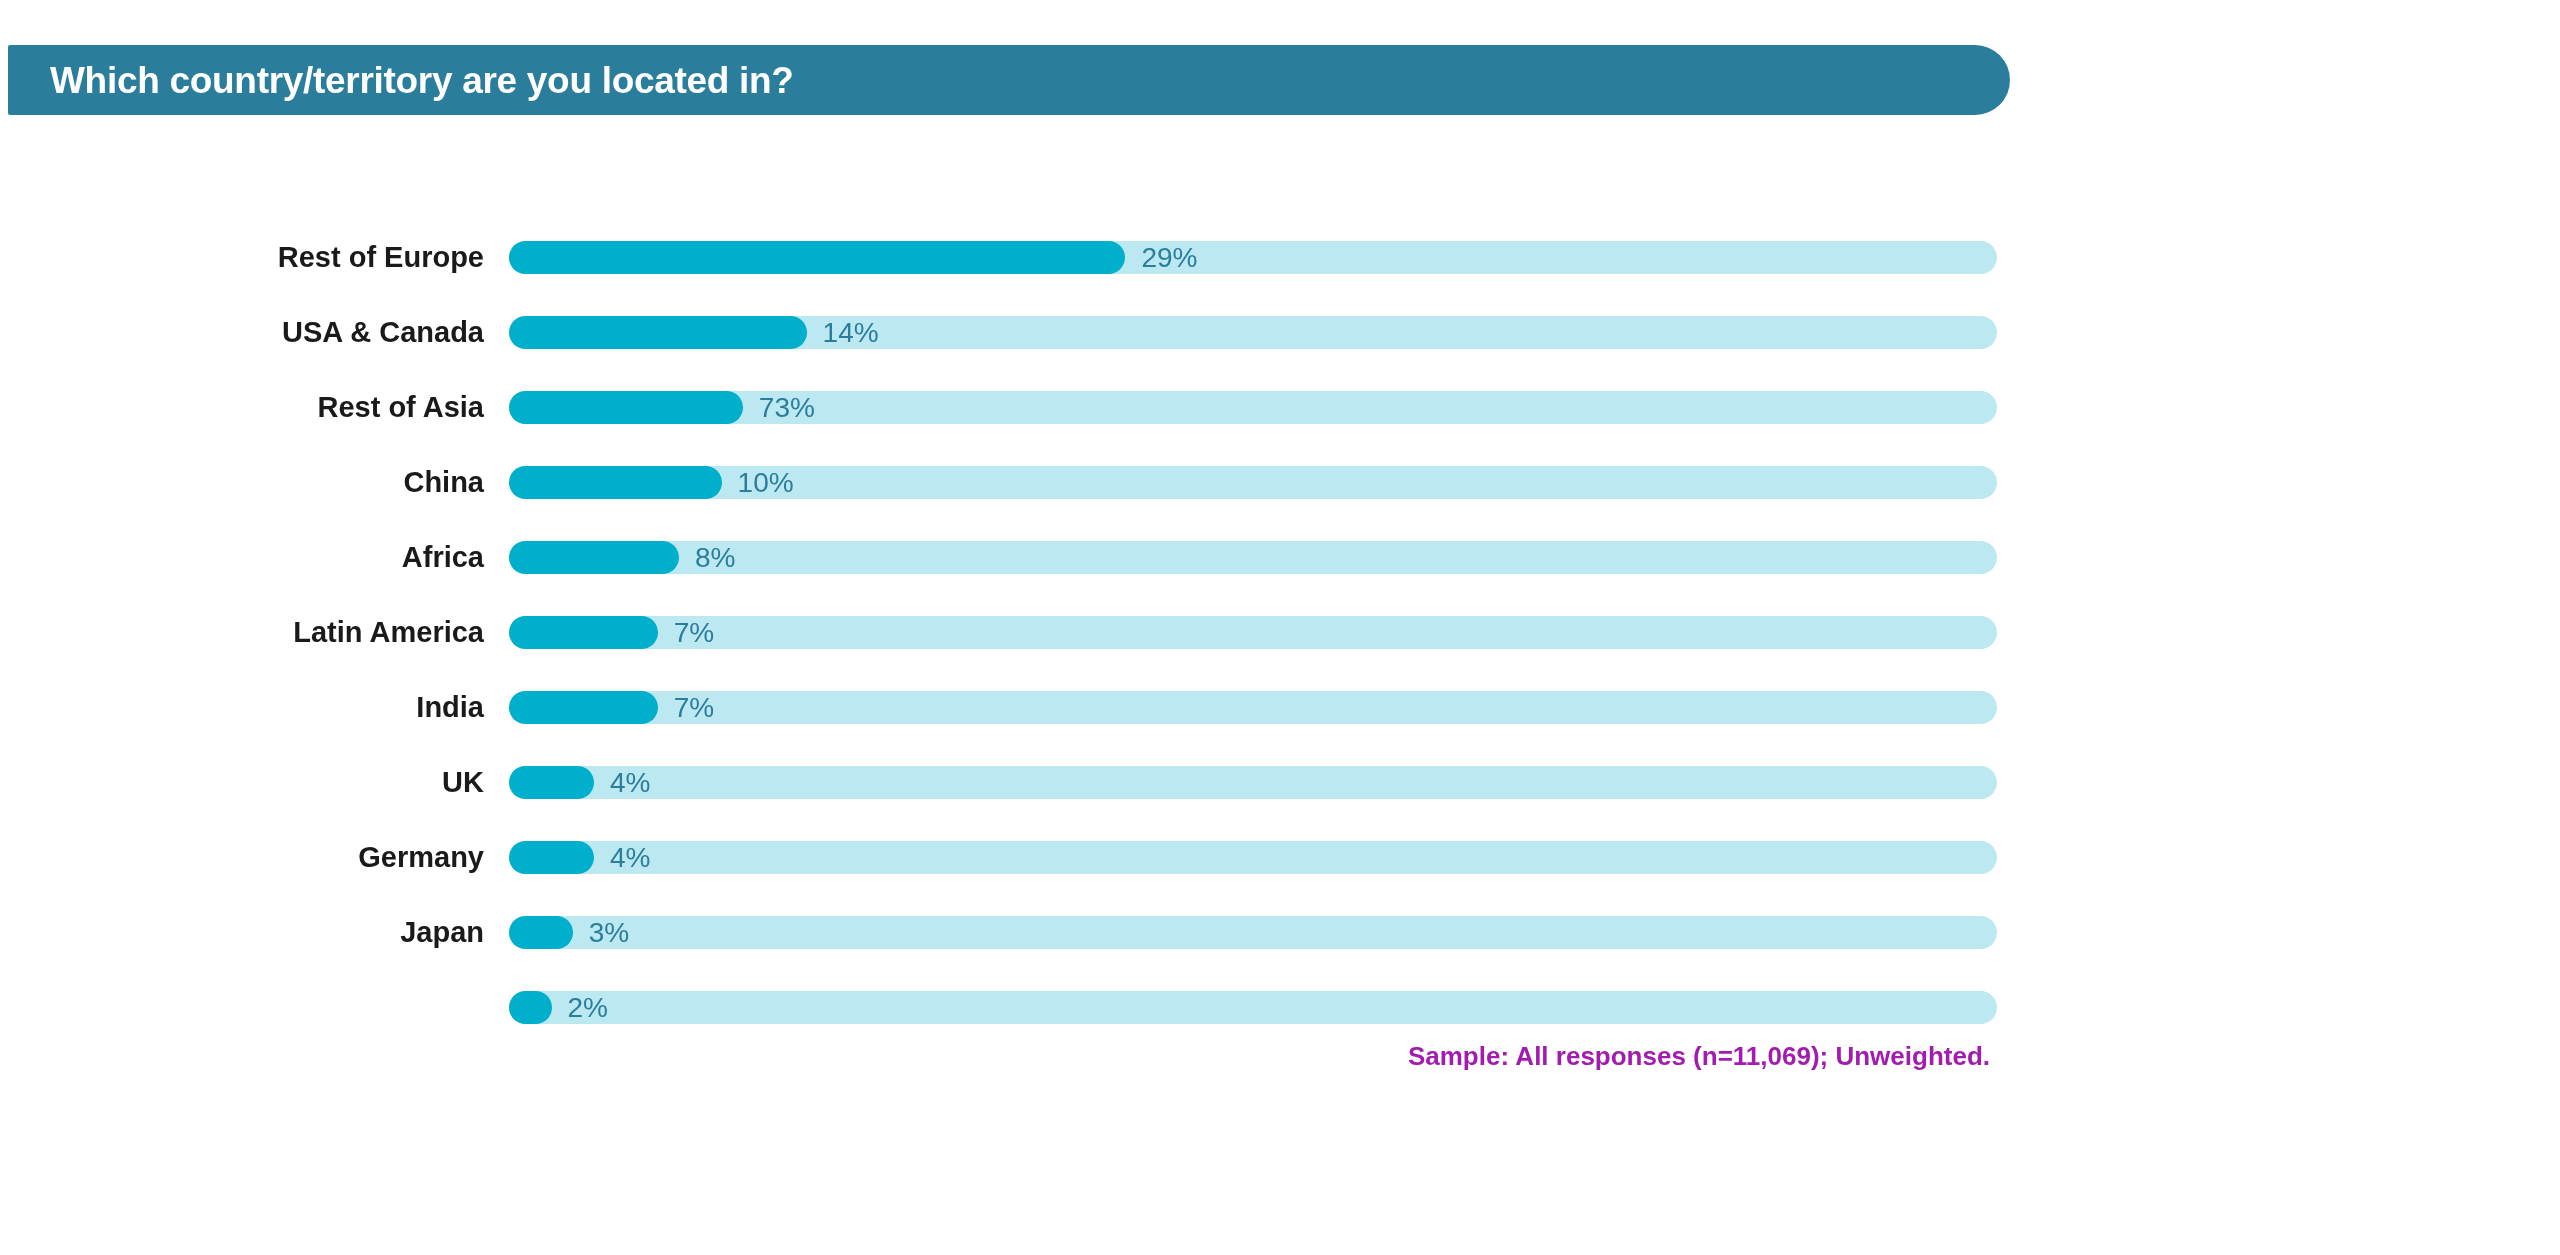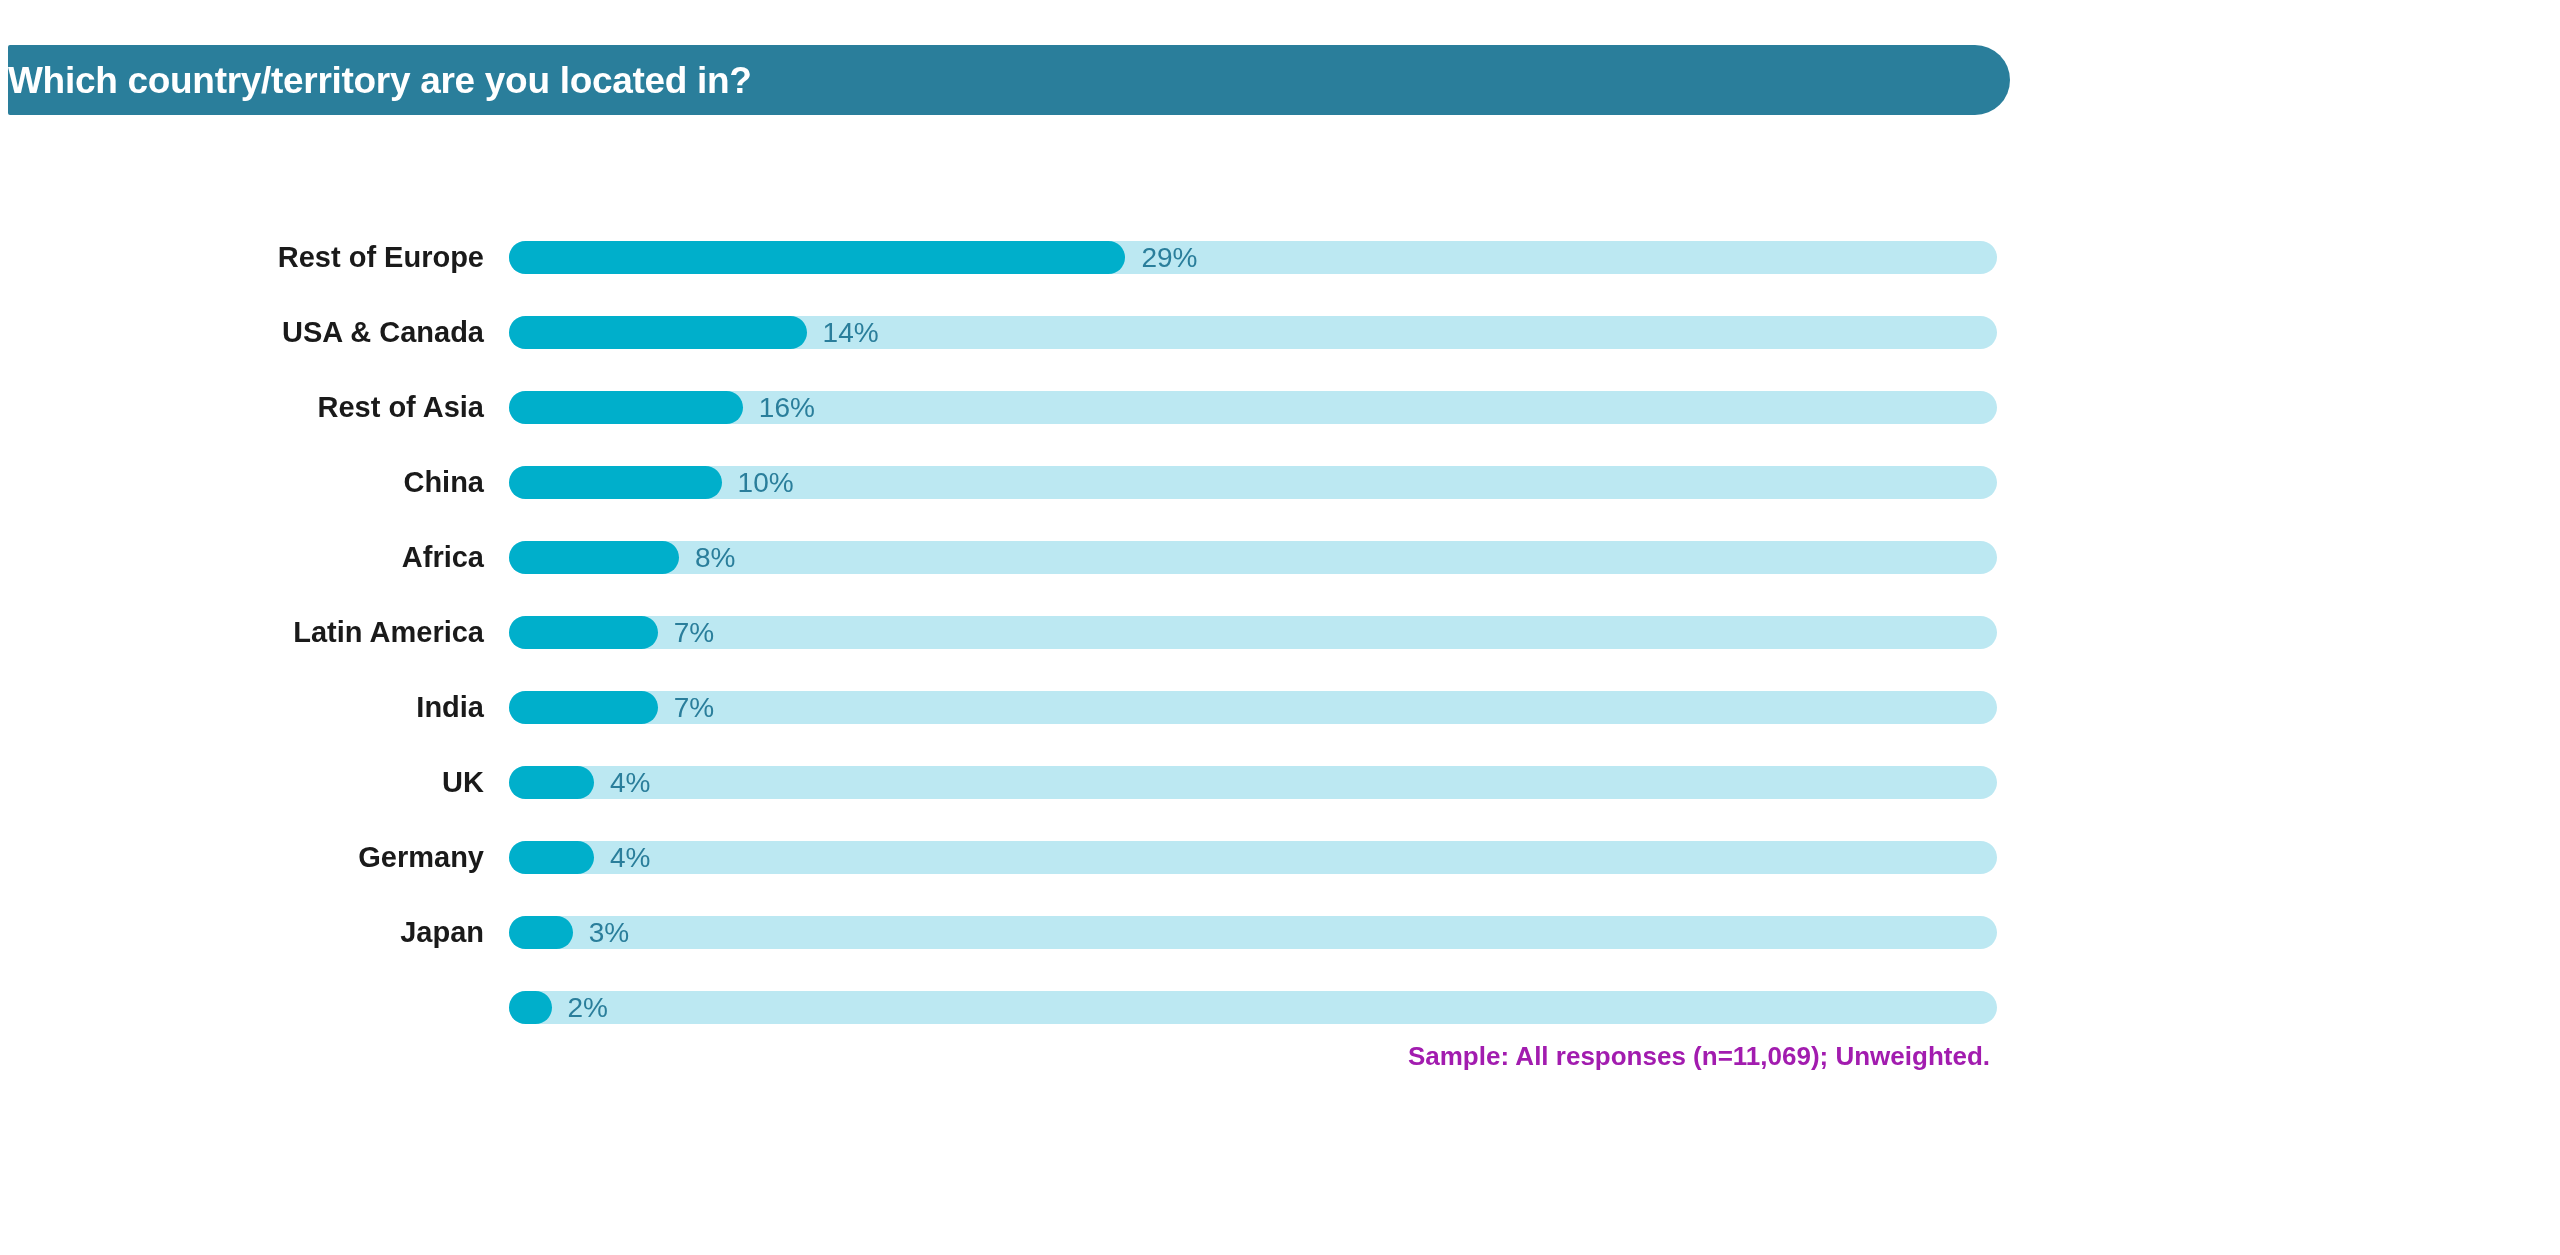--- a/index.html
+++ b/index.html
@@ -25,20 +25,21 @@
     width: 2002px;
     height: 70px;
     background: #2A7E9B;
     border-top-right-radius: 35px;
     border-bottom-right-radius: 35px;
     border-top-left-radius: 2px;
     border-bottom-left-radius: 2px;
     display: flex;
     align-items: center;
     box-sizing: border-box;
+    padding-left: 42px;
   }
   .title-text {
     color: #ffffff;
     font-size: 37px;
     font-weight: 700;
     letter-spacing: -0.3px;
     line-height: 1;
     white-space: nowrap;
   }
 
@@ -134,21 +135,21 @@
       <div class="track">
         <div class="fill" style="width: 297.6px;"></div>
       </div>
       <div class="value" style="left: 813.6px;">14%</div>
     </div>
     <div class="row">
       <div class="row-label">Rest of Asia</div>
       <div class="track">
         <div class="fill" style="width: 233.829px;"></div>
       </div>
-      <div class="value" style="left: 749.829px;">16%</div>
+      <div class="value" style="left: 749.829px;">73%</div>
     </div>
     <div class="row">
       <div class="row-label">China</div>
       <div class="track">
         <div class="fill" style="width: 212.571px;"></div>
       </div>
       <div class="value" style="left: 728.571px;">10%</div>
     </div>
     <div class="row">
       <div class="row-label">Africa</div>

